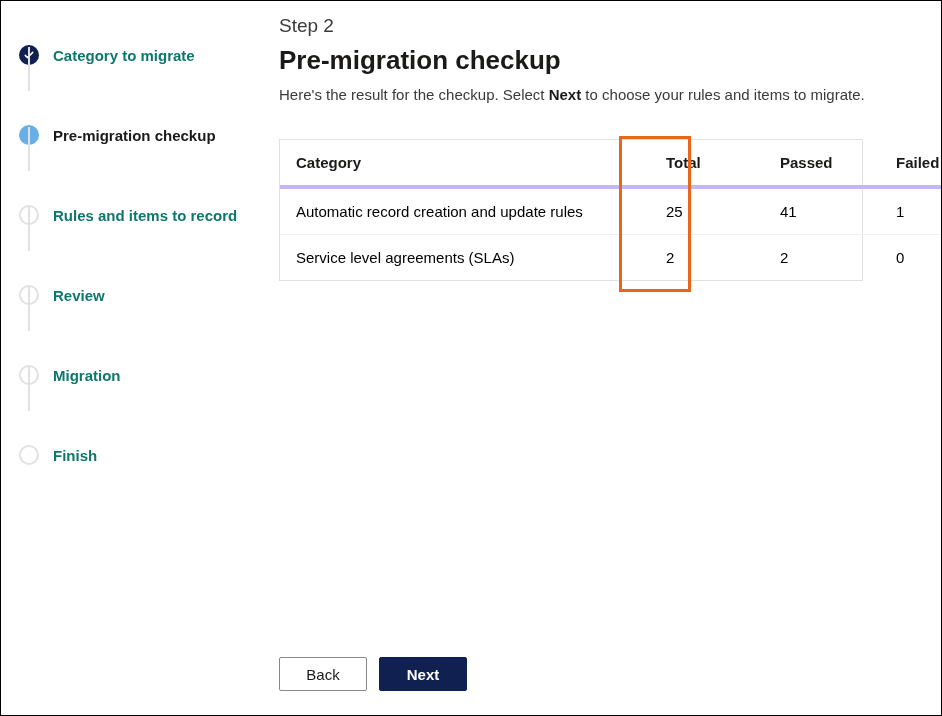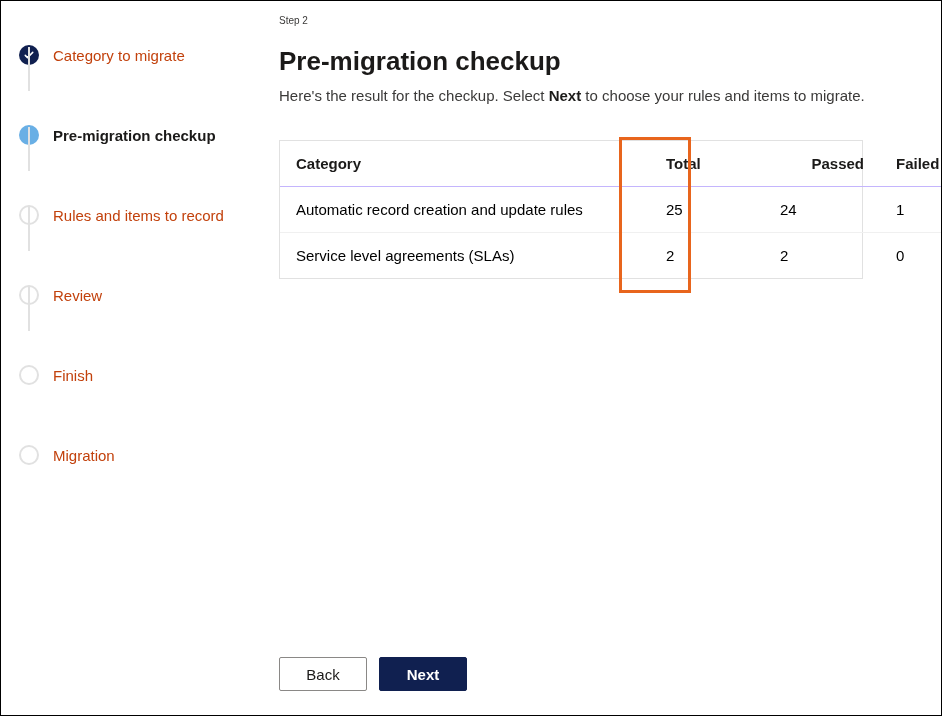--- a/index.html
+++ b/index.html
@@ -8,39 +8,39 @@
   
   .stepper{width:258px;padding:14px 0 0 18px;box-sizing:border-box;}
   .step{display:flex;align-items:center;padding:12px 0 12px 0;position:relative;}
   .step .connector{position:absolute;left:9px;top:32px;width:2px;height:44px;background:#e1e1e1;}
   .step:last-child .connector{display:none;}
   .marker{width:20px;height:20px;border-radius:50%;box-sizing:border-box;display:flex;align-items:center;justify-content:center;margin-right:14px;flex-shrink:0;}
   .marker.completed{background:#102050;}
   .marker.completed svg{width:12px;height:12px;}
   .marker.current{background:#69afe5;}
   .marker.pending{background:#fff;border:2px solid #e1e1e1;}
-  .step-label{font-size:15px;color:#c2410c;}
+  .step-label{font-size:15px;color:#0f766e;font-weight:bold;}
   .step.current .step-label{font-weight:600;color:#1b1a19;}
   .step{height:56px;}
   
   .content{flex:1;padding:14px 28px 0 20px;box-sizing:border-box;}
-  .step-indicator{font-size:10px;color:#3b3a39;margin-bottom:20px;}
+  .step-indicator{font-size:19px;color:#3b3a39;margin-bottom:8px;}
   .page-title{font-size:26px;font-weight:600;margin:6px 0 10px 0;}
   .description{font-size:15px;color:#3b3a39;margin-bottom:36px;}
   .description .kw{font-weight:600;color:#1b1a19;}
   
   .table-wrap{position:relative;border:1px solid #e1e1e1;width:582px;}
   table{border-collapse:collapse;width:100%;table-layout:fixed;}
   th,td{text-align:left;padding:14px 16px;font-size:15px;color:#000000;}
-  th{font-weight:600;color:#1b1a19;border-bottom:1px solid #c4b5fd;}
+  th{font-weight:600;color:#1b1a19;border-bottom:4px solid #c4b5fd;}
   tbody tr{border-top:1px solid #f0f0f0;}
   tbody tr:first-child{border-top:0;}
   .col-cat{width:338px;}
   .col-num{width:82px;}
-  .col-passed{width:84px;text-align:right;}
+  .col-passed{width:84px;}
   .col-failed{width:78px;}
   
   .highlight{position:absolute;top:-4px;left:339px;width:72px;height:156px;border:3px solid #e8651d;box-sizing:border-box;pointer-events:none;}
   
   .footer{padding:0 0 24px 278px;box-sizing:border-box;display:flex;gap:12px;}
   .btn{height:34px;min-width:88px;padding:0 20px;font-size:15px;border-radius:2px;cursor:pointer;font-family:inherit;}
   .btn-secondary{background:#fff;border:1px solid #8a8886;color:#1b1a19;}
   .btn-primary{background:#102050;border:1px solid #102050;color:#fff;font-weight:600;}
 </style>
 </head>
@@ -69,26 +69,26 @@
           <div class="step-label">Rules and items to record</div>
           <div class="connector"></div>
         </div>
         <div class="step pending">
           <div class="marker pending"></div>
           <div class="step-label">Review</div>
           <div class="connector"></div>
         </div>
         <div class="step pending">
           <div class="marker pending"></div>
-          <div class="step-label">Finish</div>
+          <div class="step-label">Migration</div>
+          <div class="connector"></div>
         </div>
         <div class="step pending">
           <div class="marker pending"></div>
-          <div class="step-label">Migration</div>
-          <div class="connector"></div>
+          <div class="step-label">Finish</div>
         </div>
       </div>
     <div class="content">
       <div class="step-indicator">Step 2</div>
       <div class="page-title">Pre-migration checkup</div>
       <div class="description">
         <span>Here's the result for the checkup. Select </span>
         <span class="kw">Next</span>
         <span> to choose your rules and items to migrate.</span>
       </div>
@@ -99,21 +99,21 @@
               <th class="col-cat">Category</th>
               <th class="col-num">Total</th>
               <th class="col-passed">Passed</th>
               <th class="col-failed">Failed</th>
             </tr>
           </thead>
           <tbody>
               <tr>
                 <td>Automatic record creation and update rules</td>
                 <td>25</td>
-                <td>24</td>
+                <td>41</td>
                 <td>1</td>
               </tr>
               <tr>
                 <td>Service level agreements (SLAs)</td>
                 <td>2</td>
                 <td>2</td>
                 <td>0</td>
               </tr>
             </tbody>
         </table>

